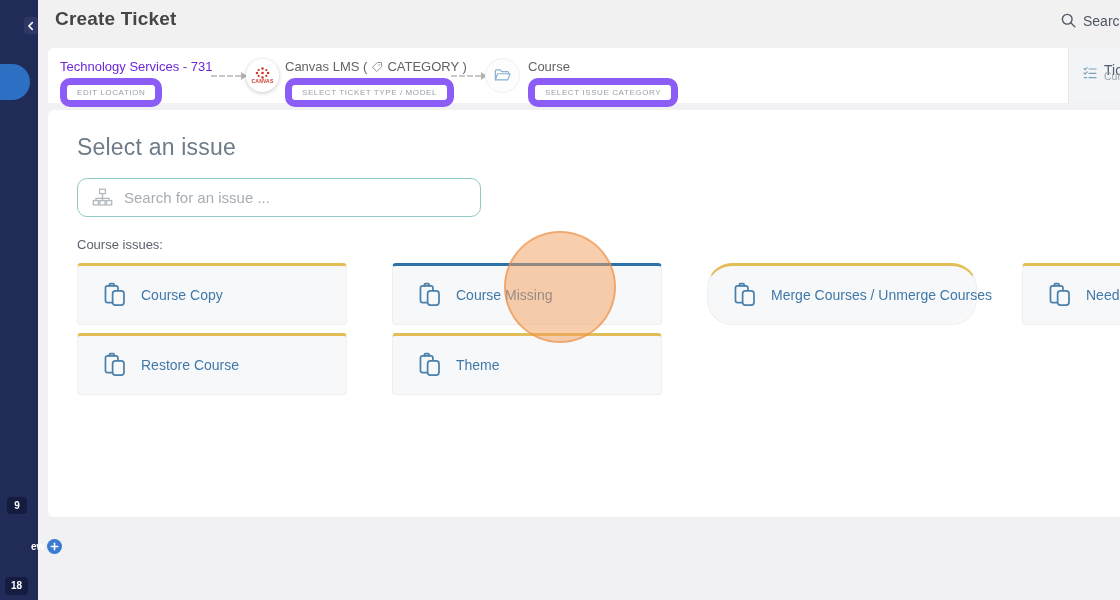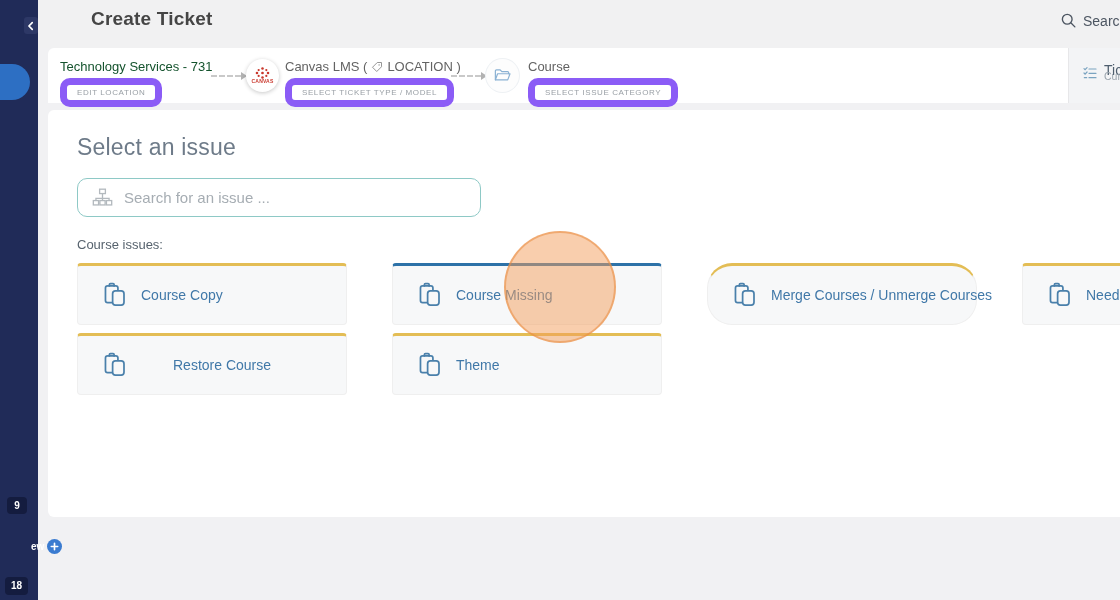--- a/index.html
+++ b/index.html
@@ -44,36 +44,35 @@
   }
 
   
   .topbar {
     position:absolute; left:38px; top:0; width:1082px; height:48px;
     background:#f1f1f2;
   }
   .page-title {
     position:absolute; left:17px; top:8px; font-size:19px; color:#454545;
     letter-spacing:.2px;
-    margin-left:36px;
   }
   .top-search {
     position:absolute; left:1022px; top:12px; display:flex; align-items:center;
     gap:6px; cursor:pointer; white-space:nowrap;
   }
   .top-search-label { font-size:14px; color:#4c5561; }
 
   
   .workflow {
     position:absolute; left:48px; top:48px; width:1080px; height:55px;
     background:#ffffff; border-radius:6px 0 0 0; z-index:5;
   }
   .bc-step { position:absolute; top:11px; }
   .bc-title { font-size:13px; margin-bottom:4px; white-space:nowrap; display:flex; align-items:center; gap:4px; }
-  .t-gray  { color:#14532d; }
+  .t-gray  { color:#6d28d9; }
   .t-dark  { color:#636363; }
   .chip {
     display:inline-block; font-size:8px; letter-spacing:.6px; color:#9aa0a6;
     border:7px solid #8b5cf6; border-radius:10px; padding:3px 10px;
     white-space:nowrap; background:#fff; cursor:pointer;
   }
   .bc-arrow { position:absolute; top:24px; display:flex; align-items:center; }
   .dash-line {
     width:30px; height:0; border-top:2px dashed #c9c9c9;
   }
@@ -262,21 +261,21 @@
   </div>
 
   <div class="bc-step" style="left:237px">
     <div class="bc-title t-dark">
       <span>Canvas LMS (</span>
       <span>
           <svg width="12" height="12">
             <use href="#i-tag"></use>
           </svg>
         </span>
-      <span>LOCATION )</span>
+      <span>CATEGORY )</span>
     </div>
     <span class="chip">SELECT TICKET TYPE / MODEL</span>
   </div>
 
   <div class="bc-arrow" style="left:403px">
     <div class="dash-line"></div>
       <div class="arrow-head"></div>
   </div>
 
   <div class="folder-circle" style="left:438px">
@@ -346,21 +345,21 @@
 
   <div class="card" style="left: 974px; top: 153px; border-top-color: rgb(227, 189, 85);">
     <span class="card-icon">
         <svg width="26" height="26">
           <use href="#i-clipboards"></use>
         </svg>
       </span>
     <span class="card-label">Need ne</span>
   </div>
 
-  <div class="card" style="left: 29px; top: 223px; border-top-color: rgb(227, 189, 85); gap: 32px;">
+  <div class="card" style="left: 29px; top: 223px; border-top-color: rgb(227, 189, 85);">
     <span class="card-icon">
         <svg width="26" height="26">
           <use href="#i-clipboards"></use>
         </svg>
       </span>
     <span class="card-label">Restore Course</span>
   </div>
 
   <div class="card" style="left: 344px; top: 223px; border-top-color: rgb(227, 189, 85);">
     <span class="card-icon">

